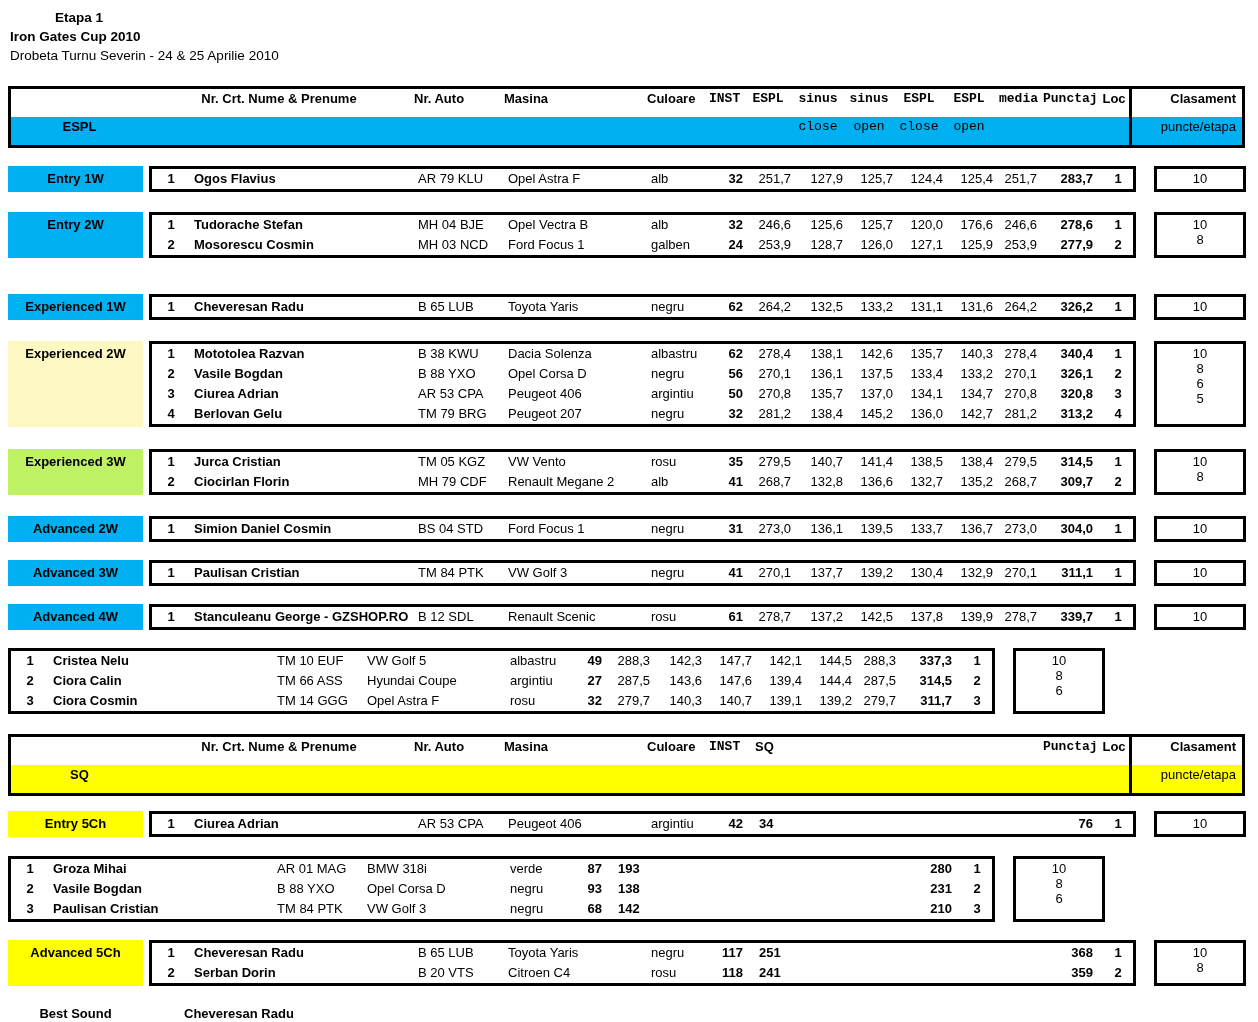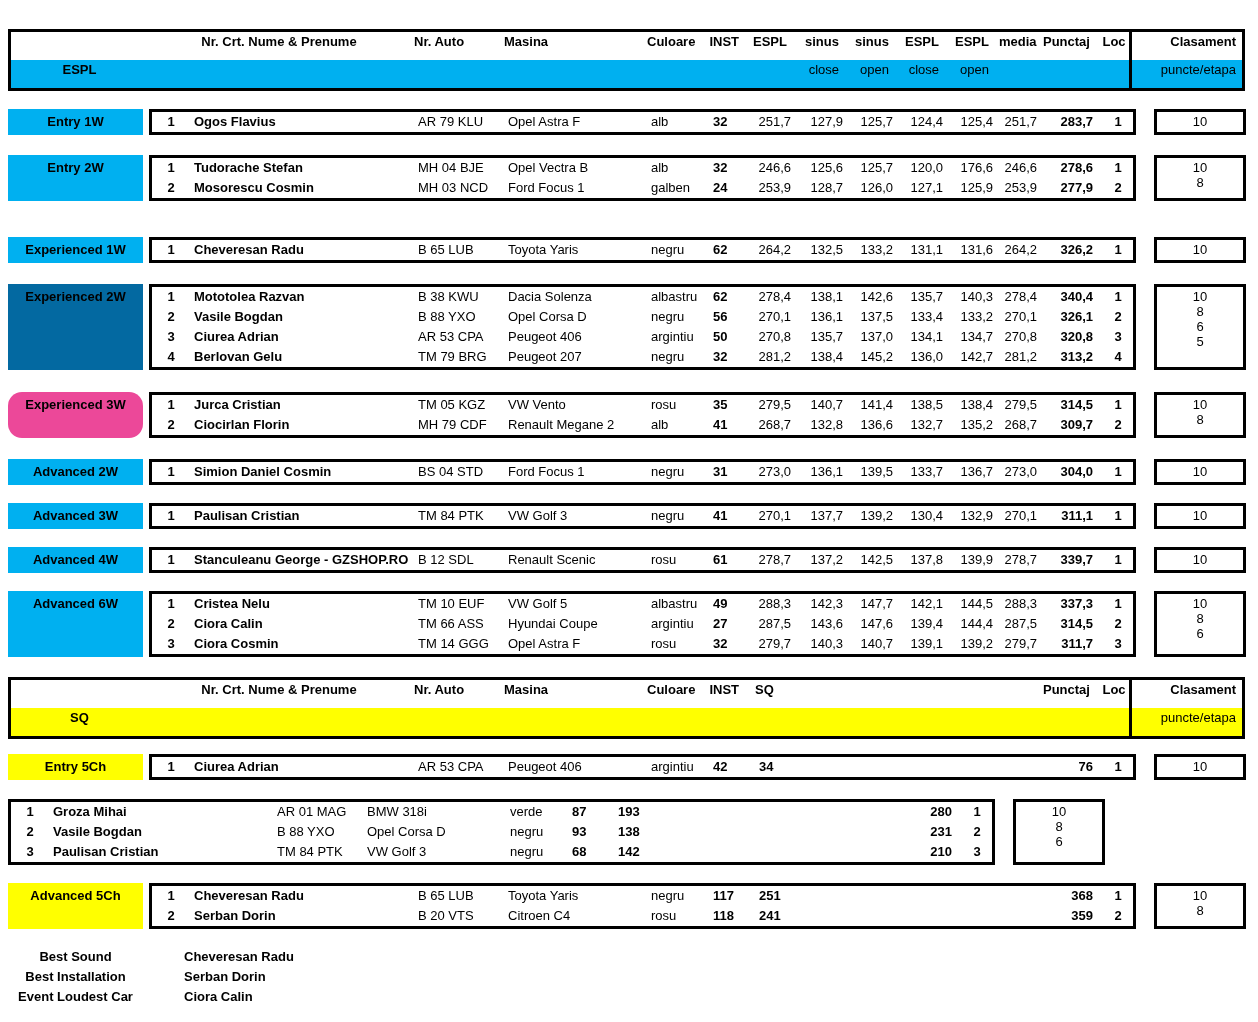--- a/index.html
+++ b/index.html
@@ -24,21 +24,21 @@
   .hrow{display:grid;grid-template-columns:var(--hdr-cols);height:28px;line-height:20px;}
   .hrow-top{font-weight:bold;}
   .accent-espl{background:#00B0F0;}
   .accent-sq{background:#FFFF00;}
   .c{white-space:nowrap;overflow:hidden;}
   .h-nrname{grid-column:2 / span 2;text-align:center;}
   .g4{grid-column:4}.g5{grid-column:5}.g6{grid-column:6}.g7{grid-column:7}
   .g8{grid-column:8}.g9{grid-column:9}.g10{grid-column:10}.g11{grid-column:11}
   .g12{grid-column:12}.g13{grid-column:13}.g14{grid-column:14}.g15{grid-column:15}.g16{grid-column:16}
   .h-left{padding-left:4px;}
-  .h-right{text-align:right;padding-right:10px;}
+  .h-right{text-align:center;padding-right:10px;font-family:Liberation Mono, monospace;}
   .h-center{text-align:center;}
   .h-clasament{border-left:3px solid #000;text-align:right;padding-right:6px;}
   .h-band-label{text-align:center;font-weight:bold;}
   .h-sub{font-weight:normal;}
   .h-sqleft{padding-left:6px;}
 
   
   .section{display:flex;align-items:stretch;}
   #espl-root .section:nth-child(1){margin-top:18px;}
   #espl-root .section:nth-child(2){margin-top:20px;}
@@ -59,37 +59,42 @@
   .data-box{width:987px;box-sizing:border-box;border:3px solid #000;background:#fff;}
   .row{display:grid;height:20px;line-height:20px;}
   .espl-box .row{grid-template-columns:var(--espl-cols);}
   .sq-box .row{grid-template-columns:var(--sq-cols);}
   .clasament-box{width:92px;box-sizing:border-box;border:3px solid #000;margin-left:18px;background:#fff;}
   .clasament-box .val{height:15px;line-height:20px;text-align:center;}
 
   .cell-nr{text-align:center;font-weight:bold;}
   .cell-name{padding-left:4px;font-weight:bold;}
   .cell-text{padding-left:4px;}
-  .cell-inst{text-align:left;padding-right:10px;font-weight:bold;}
+  .cell-inst{text-align:right;padding-right:10px;font-weight:bold;}
   .cell-num{text-align:right;padding-right:10px;}
   .cell-punctaj{text-align:right;padding-right:10px;font-weight:bold;}
   .cell-loc{text-align:center;font-weight:bold;}
   .cell-sq{padding-left:6px;font-weight:bold;}
 
   
   .awards{margin-top:18px;}
   .award-row{display:flex;height:20px;line-height:20px;font-weight:bold;}
   .award-label{width:135px;text-align:center;}
   .award-winner{margin-left:41px;}
 </style>
 </head>
 <body>
 
 <div class="page">
 
+  <div class="doc-header">
+    <div class="stage">Etapa 1</div>
+    <div class="title">Iron Gates Cup 2010</div>
+    <div class="subtitle">Drobeta Turnu Severin - 24 &amp; 25 Aprilie 2010</div>
+  </div>
 
   <div class="hdr-box" id="espl-hdr">
     <div class="hrow hrow-top">
       <div class="c h-nrname">Nr. Crt. Nume &amp; Prenume</div>
       <div class="c g4 h-left">Nr. Auto</div>
       <div class="c g5 h-left">Masina</div>
       <div class="c g6 h-left">Culoare</div>
       <div class="c g7 h-right">INST</div>
       <div class="c g8 h-right">ESPL</div>
       <div class="c g9 h-right">sinus</div>
@@ -195,21 +200,21 @@
             <div class="c cell-num">264,2</div>
             <div class="c cell-punctaj">326,2</div>
             <div class="c cell-loc">1</div>
           </div>
         </div>
         <div class="clasament-box">
           <div class="val">10</div>
         </div>
       </div>
       <div class="section">
-        <div class="cat-band" style="background: #0369a1;">Experienced 2W</div>
+        <div class="cat-band" style="background: #fef9c3;">Experienced 2W</div>
         <div class="data-box espl-box">
           <div class="row">
             <div class="c cell-nr">1</div>
             <div class="c cell-name">Mototolea Razvan</div>
             <div class="c cell-text">B 38 KWU</div>
             <div class="c cell-text">Dacia Solenza</div>
             <div class="c cell-text">albastru</div>
             <div class="c cell-inst">62</div>
             <div class="c cell-num">278,4</div>
             <div class="c cell-num">138,1</div>
@@ -270,21 +275,21 @@
           </div>
         </div>
         <div class="clasament-box">
           <div class="val">10</div>
           <div class="val">8</div>
           <div class="val">6</div>
           <div class="val">5</div>
         </div>
       </div>
       <div class="section">
-        <div class="cat-band" style="background: #ec4899; border-radius: 14px;">Experienced 3W</div>
+        <div class="cat-band" style="background: #bef264;">Experienced 3W</div>
         <div class="data-box espl-box">
           <div class="row">
             <div class="c cell-nr">1</div>
             <div class="c cell-name">Jurca Cristian</div>
             <div class="c cell-text">TM 05 KGZ</div>
             <div class="c cell-text">VW Vento</div>
             <div class="c cell-text">rosu</div>
             <div class="c cell-inst">35</div>
             <div class="c cell-num">279,5</div>
             <div class="c cell-num">140,7</div>
@@ -383,21 +388,20 @@
             <div class="c cell-num">278,7</div>
             <div class="c cell-punctaj">339,7</div>
             <div class="c cell-loc">1</div>
           </div>
         </div>
         <div class="clasament-box">
           <div class="val">10</div>
         </div>
       </div>
       <div class="section">
-        <div class="cat-band" style="background: rgb(0, 176, 240);">Advanced 6W</div>
         <div class="data-box espl-box">
           <div class="row">
             <div class="c cell-nr">1</div>
             <div class="c cell-name">Cristea Nelu</div>
             <div class="c cell-text">TM 10 EUF</div>
             <div class="c cell-text">VW Golf 5</div>
             <div class="c cell-text">albastru</div>
             <div class="c cell-inst">49</div>
             <div class="c cell-num">288,3</div>
             <div class="c cell-num">142,3</div>

